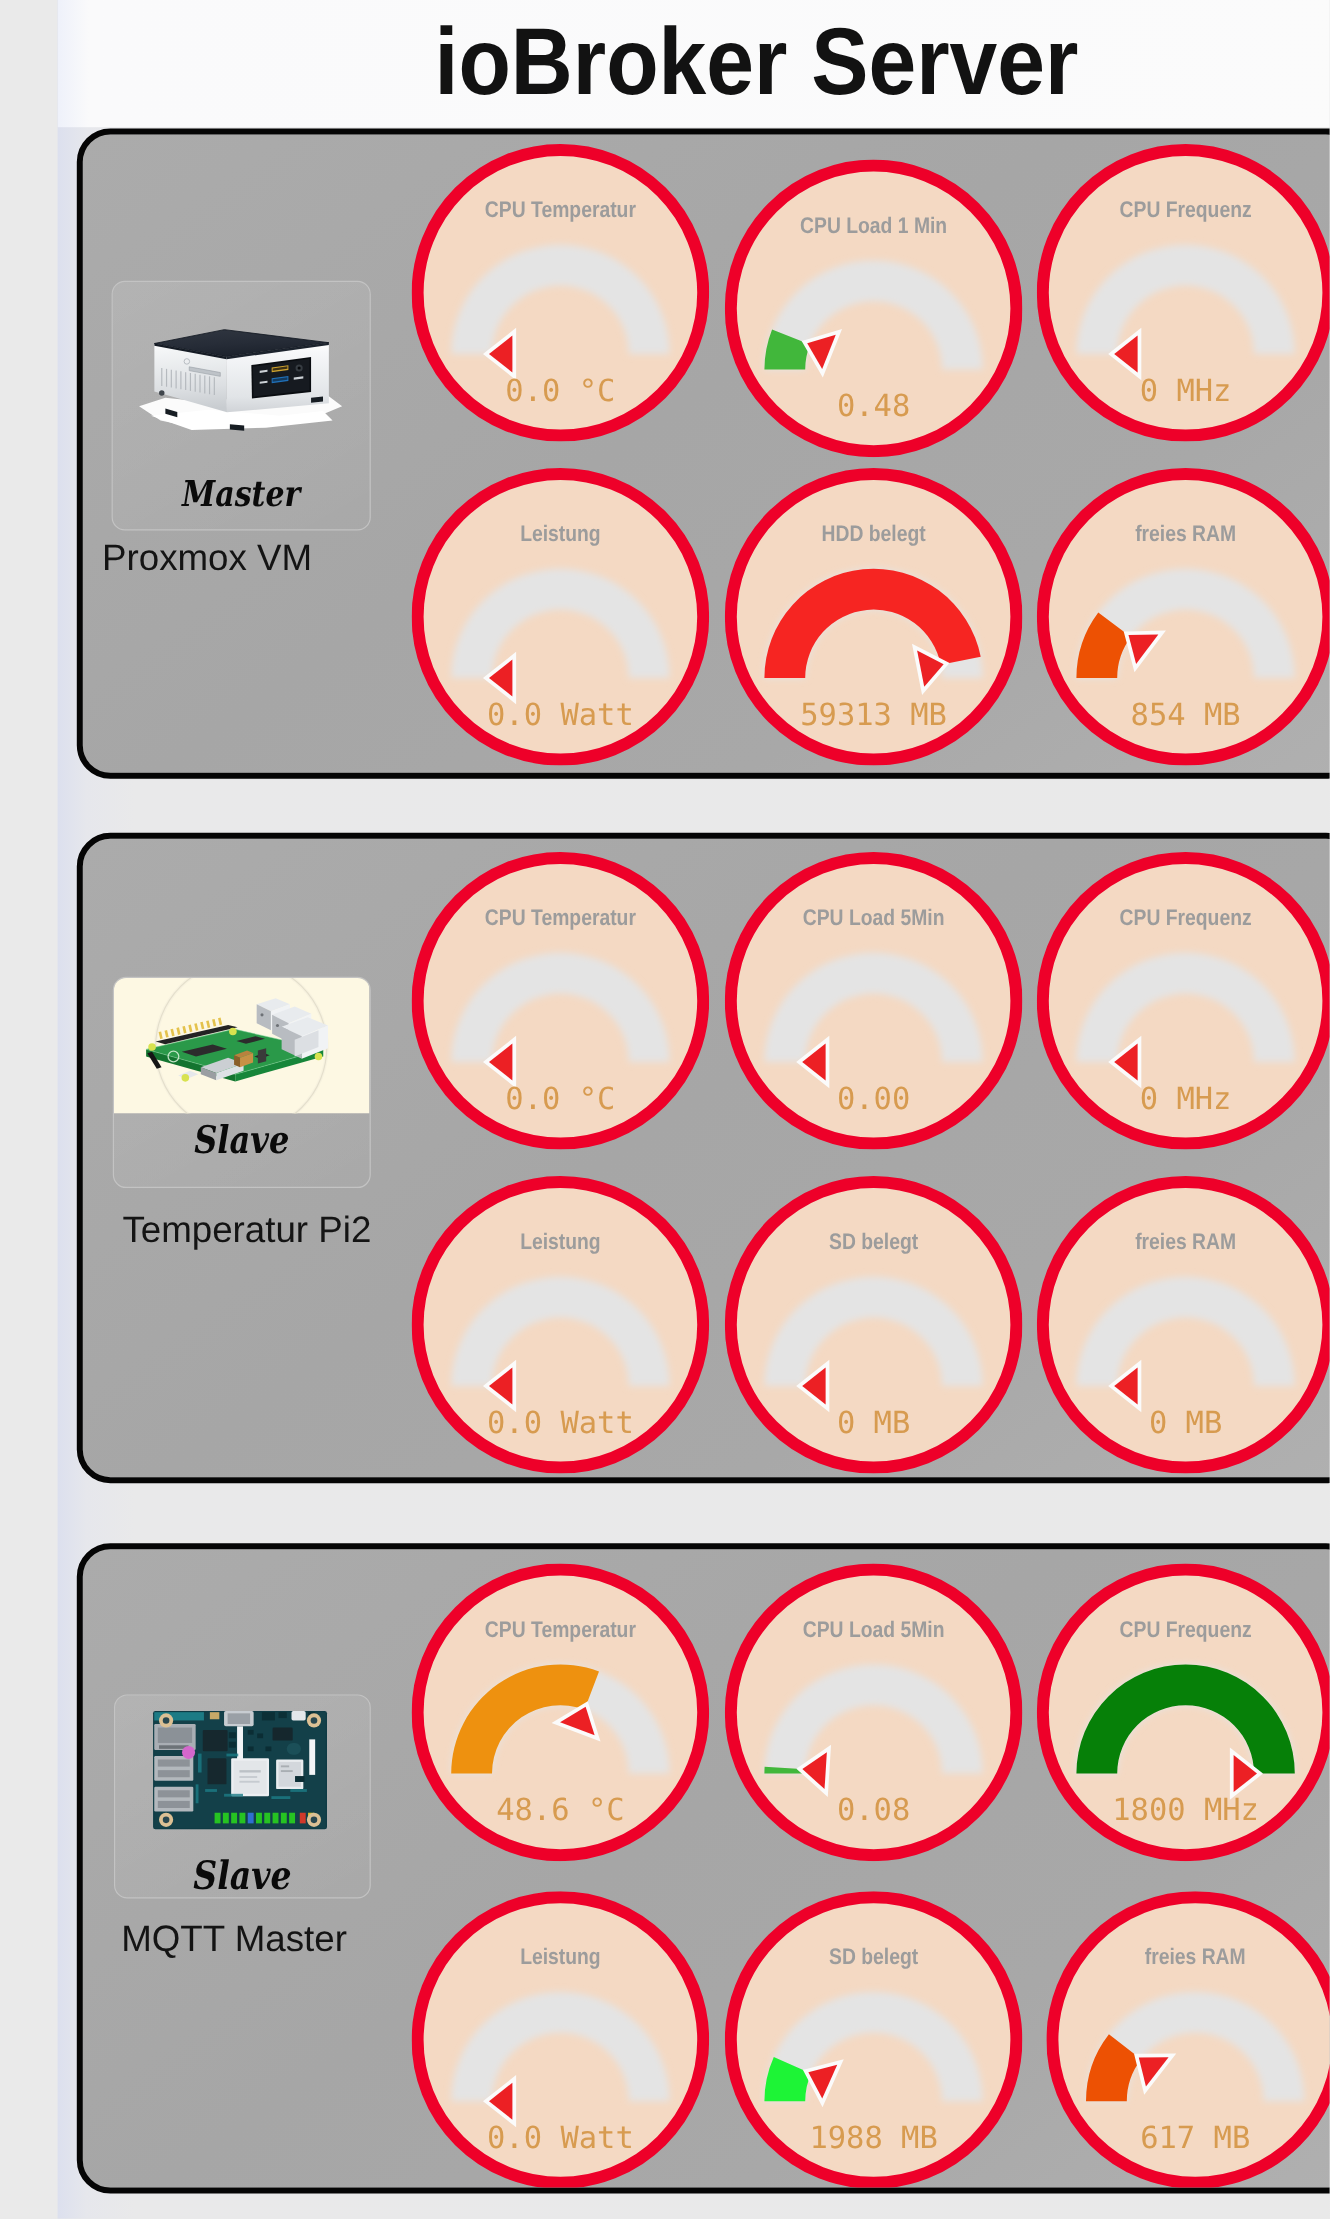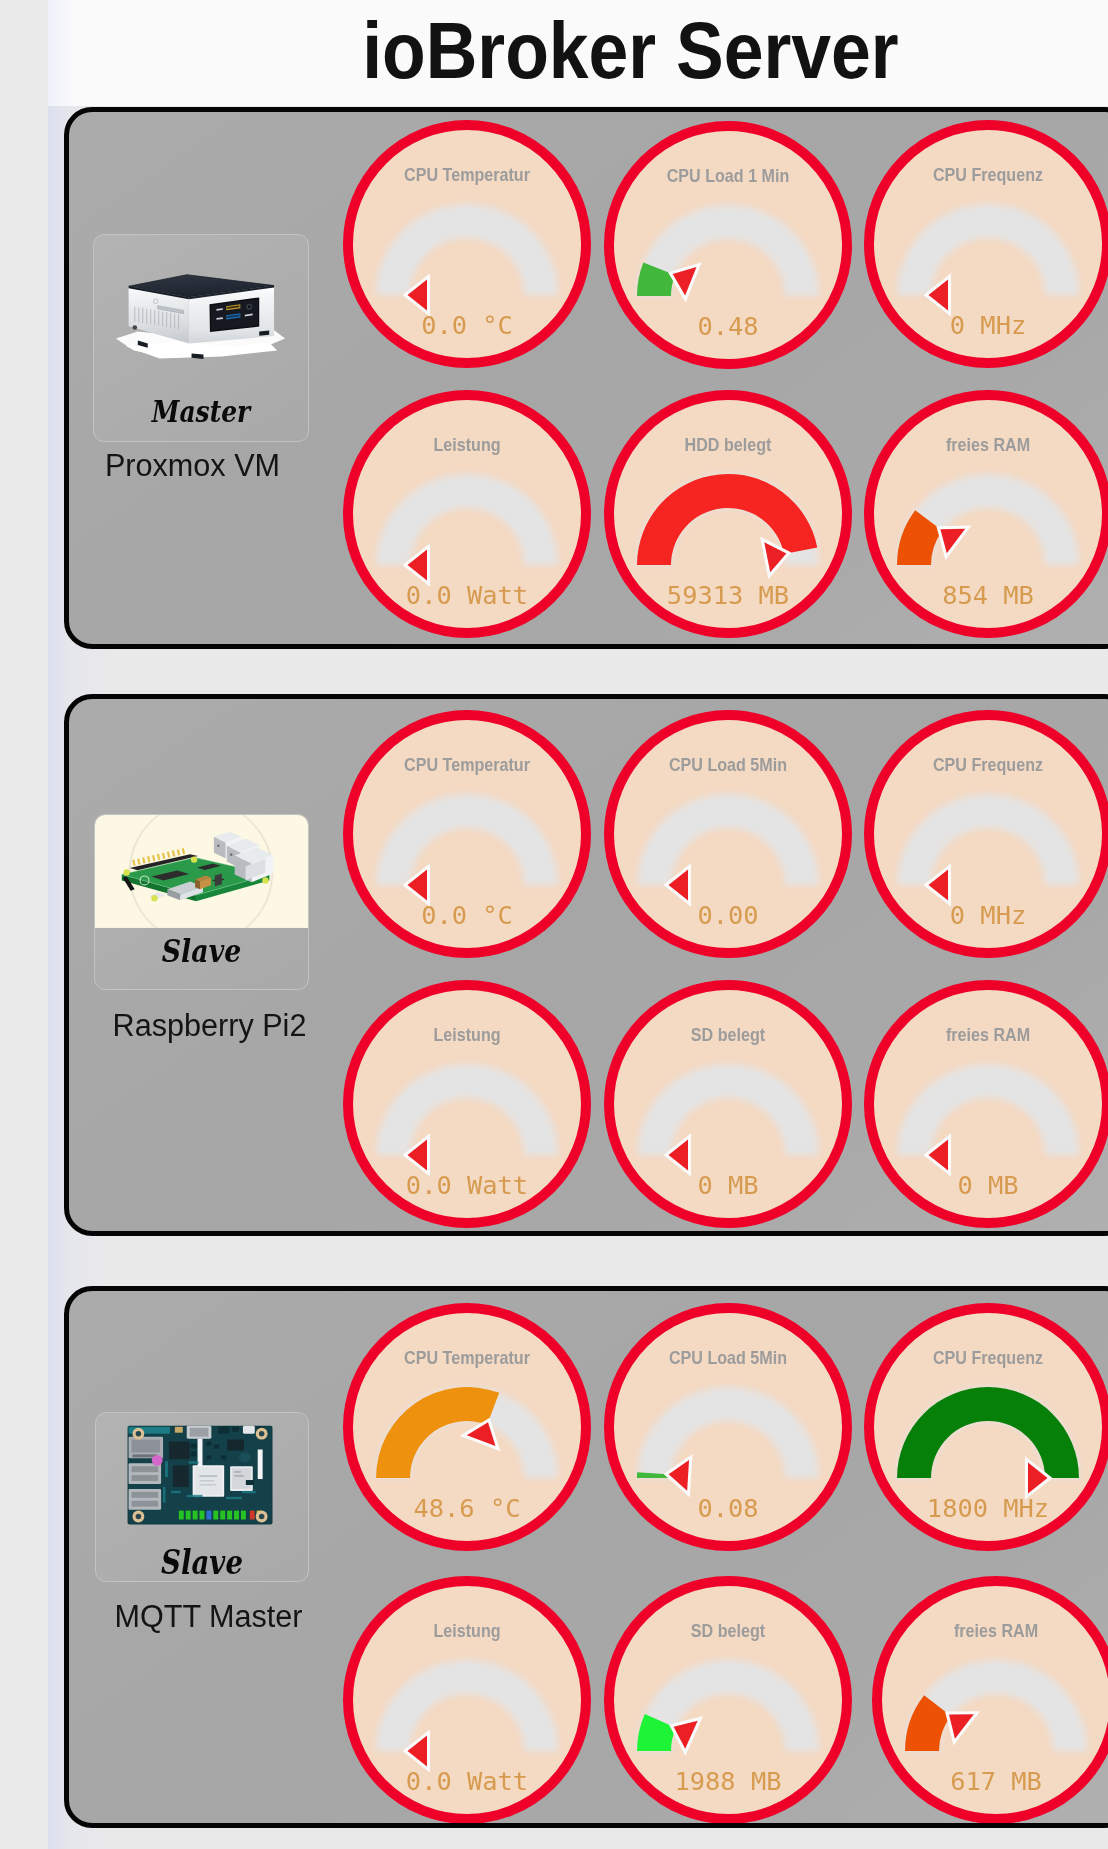--- a/index.html
+++ b/index.html
@@ -18,21 +18,21 @@
          border:5px solid #050505;border-radius:28px;box-sizing:border-box;overflow:hidden;
          background:linear-gradient(145deg,#ababab 0%,#a6a6a6 45%,#a8a8a8 72%,#b0b0b0 100%);}
   .devcard{position:absolute;box-sizing:border-box;border:1px solid #c3c3c3;border-radius:11px;
            background:linear-gradient(150deg,rgba(255,255,255,0.11),rgba(255,255,255,0.02));
            overflow:hidden;}
   .devimgwrap{position:absolute;left:0;top:0;width:100%;line-height:0;}
   .devimgwrap svg{display:block;width:100%;height:auto;}
   .devrole{position:absolute;left:0;width:100%;text-align:center;
            font-family:"DejaVu Serif",serif;font-weight:bold;font-style:italic;
            line-height:1;color:#0a0a0a;transform:scaleX(0.845);}
-  .devname{position:absolute;width:215px;text-align:center;
+  .devname{position:absolute;width:215px;
            font-family:"Liberation Sans",sans-serif;
            font-size:30.6px;line-height:30.6px;color:#141414;}
   .edgegauge{position:absolute;left:1100px;top:404px;width:248px;height:248px;
              border-radius:50%;border:10px solid #ee0029;box-sizing:border-box;background:#f4d9c3;}
   .gauge{position:absolute;width:248px;height:248px;}
   .gauge svg{display:block;}
   .gtitle{font-family:"Liberation Sans",sans-serif;font-weight:bold;font-size:18.8px;fill:#9c9c9c;}
   .gval{font-family:"DejaVu Sans Mono", monospace;font-size:25.4px;fill:#d79b50;}
 </style>
 </head>
@@ -134,21 +134,21 @@
           </defs>
           <circle cx="124" cy="124" r="119" fill="#f4d9c3" stroke="#ee0029" stroke-width="10"></circle>
           <path d="M 33 175 A 91.0 91.0 0 0 1 215 175 L 181 175 A 57.0 57.0 0 0 0 67 175 Z" fill="#e4e4e4" filter="url(#tb0)"></path>
           <path d="M 64.5 175 L 84 159.6 L 84 190.4 Z" fill="#ec2024" stroke="#fbfbfb" stroke-width="6.2" stroke-linejoin="miter" paint-order="stroke"></path>
           <g transform="translate(124 0) scale(0.857 1)">
             <text class="gtitle" x="0" y="61" text-anchor="middle">CPU Temperatur</text>
           </g>
           <text class="gval" x="124" y="214" text-anchor="middle">0.0  °C</text>
         </svg>
       </div>
-    <div class="gauge" style="left:535px;top:9px;">
+    <div class="gauge" style="left:535px;top:21px;">
         <svg width="248" height="248" viewBox="0 0 248 248" xmlns="http://www.w3.org/2000/svg">
           <defs>
             <filter id="tb1" x="-40%" y="-40%" width="180%" height="180%">
               <feGaussianBlur stdDeviation="3.2"></feGaussianBlur>
             </filter>
           </defs>
           <circle cx="124" cy="124" r="119" fill="#f4d9c3" stroke="#ee0029" stroke-width="10"></circle>
           <path d="M 33 175 A 91.0 91.0 0 0 1 215 175 L 181 175 A 57.0 57.0 0 0 0 67 175 Z" fill="#e4e4e4" filter="url(#tb1)"></path>
           <path d="M 33 175 A 91.0 91.0 0 0 1 39.39 141.5 L 71 154.02 A 57.0 57.0 0 0 0 67 175 Z" fill="#41b73b"></path>
           <path d="M 68.68 153.1 L 92.48 145.96 L 81.14 174.59 Z" fill="#ec2024" stroke="#fbfbfb" stroke-width="6.2" stroke-linejoin="miter" paint-order="stroke"></path>
@@ -295,21 +295,21 @@
 
  <circle cx="32" cy="58" r="3.2" fill="#d8e24f"></circle>
  <circle cx="100" cy="45" r="3.2" fill="#d8e24f"></circle>
  <circle cx="60" cy="84" r="3.2" fill="#d8e24f"></circle>
  <circle cx="172" cy="66" r="3.2" fill="#d8e24f"></circle>
 </g>
 </svg>
         </div>
       <div class="devrole" style="top:120px;font-size:31.7px;">Slave</div>
     </div>
-    <div class="devname" style="left:33px;top:311px;">Raspberry Pi2</div>
+    <div class="devname" style="left:33px;top:311px;">Temperatur Pi2</div>
     <div class="gauge" style="left:274px;top:11px;">
         <svg width="248" height="248" viewBox="0 0 248 248" xmlns="http://www.w3.org/2000/svg">
           <defs>
             <filter id="tb6" x="-40%" y="-40%" width="180%" height="180%">
               <feGaussianBlur stdDeviation="3.2"></feGaussianBlur>
             </filter>
           </defs>
           <circle cx="124" cy="124" r="119" fill="#f4d9c3" stroke="#ee0029" stroke-width="10"></circle>
           <path d="M 33 175 A 91.0 91.0 0 0 1 215 175 L 181 175 A 57.0 57.0 0 0 0 67 175 Z" fill="#e4e4e4" filter="url(#tb6)"></path>
           <path d="M 64.5 175 L 84 159.6 L 84 190.4 Z" fill="#ec2024" stroke="#fbfbfb" stroke-width="6.2" stroke-linejoin="miter" paint-order="stroke"></path>

